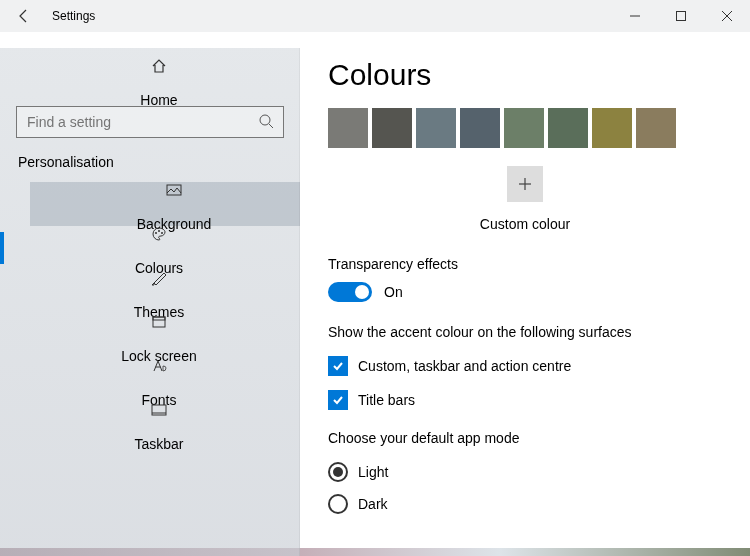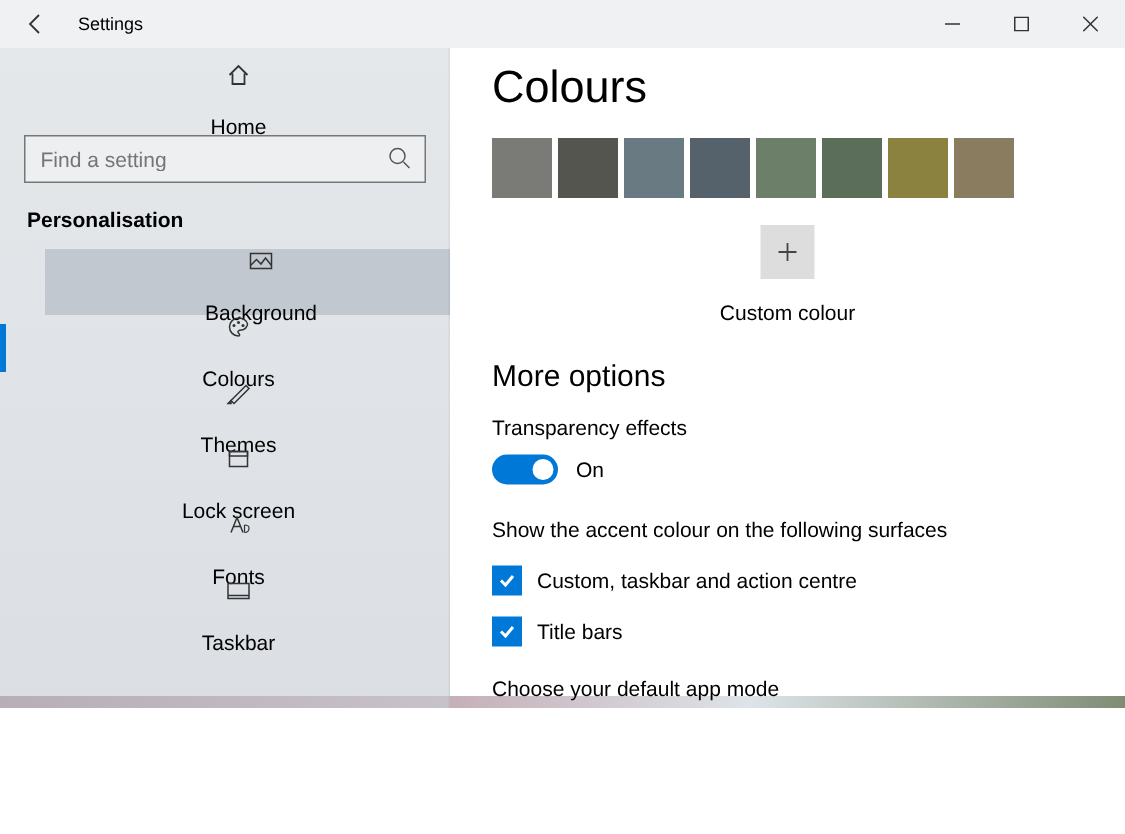--- a/index.html
+++ b/index.html
@@ -1,32 +1,32 @@
 <!DOCTYPE html>
 <html><head>
 <meta charset="utf-8">
 <style>
   * { box-sizing: border-box; margin: 0; padding: 0; }
   body { font-family: "Segoe UI", sans-serif; font-size: 14px; color: #000; background: #fff; overflow: hidden; width: 750px; height: 556px; }
-  .window { display: flex; flex-direction: column; width: 750px; height: 472px; position: relative; }
+  .window { display: flex; flex-direction: column; width: 750px; height: 556px; position: relative; gap: 16px; }
   .titlebar { height: 32px; display: flex; align-items: center; position: relative; background: rgba(230,232,234,0.6); }
   .titlebar .back { width: 48px; display:flex; align-items:center; justify-content:center; height:32px; }
   .titlebar .title { font-size: 12px; padding-left: 4px; }
   .winctrls { position:absolute; right:0; top:0; display:flex; }
   .winctrls div { width:46px; height:32px; display:flex; align-items:center; justify-content:center; }
   .body { display:flex; flex:1; overflow:hidden; }
   .sidebar { width: 300px; background: linear-gradient(to bottom, rgba(220,224,228,0.75), rgba(200,205,212,0.65)); display:flex; flex-direction:column; padding-top:6px; position:relative; }
   .sidebar::after { content:""; position:absolute; right:0; top:0; bottom:0; width:1px; background:rgba(0,0,0,0.05);}
   .home-row, .nav-item { display:flex; align-items:center; height:44px; padding-left:18px; gap:18px; font-size:14px; cursor:default;flex-direction:column; }
   .home-row { margin-top:4px; }
   .search-wrap { padding: 4px 16px 10px 16px; }
   .search { width:100%; height:32px; border:1px solid #777; background:rgba(255,255,255,0.35); padding:0 32px 0 10px; font-size:14px; position:relative; }
   .search-box { position:relative; }
   .search-box .sicon { position:absolute; right:10px; top:7px; color:#444; }
-  .cat-label { font-weight:700; padding: 6px 18px 12px 18px; font-size:14px; }
+  .cat-label { font-weight:400; padding: 6px 18px 12px 18px; font-size:14px; }
   .nav-item .icon { width:18px; display:flex; justify-content:center; color:#222; }
   .nav-item.selected { background: rgba(180,188,196,0.7); margin-left: 30px; }
   .nav-item.active { position:relative; }
   .nav-item.active::before { content:""; position:absolute; left:0; top:6px; bottom:6px; width:4px; background:#0078d7; }
   .main { flex:1; padding: 10px 28px 0 28px; overflow-y:auto; }
   h1 { font-weight:300; font-size:30px; margin-bottom:16px; }
   .swatches { display:flex; gap:4px; margin-bottom:18px; }
   .swatch { width:40px; height:40px; }
   .custom-row { display:flex; align-items:center; gap:14px; margin-bottom:24px;flex-direction:column; }
   .custom-btn { width:36px; height:36px; background:#ddd; display:flex; align-items:center; justify-content:center; font-size:18px; color:#333; }
@@ -172,21 +172,20 @@
       <div class="custom-row">
         <div class="custom-btn">
           <svg width="14" height="14" viewBox="0 0 14 14">
               <line x1="7" y1="1" x2="7" y2="13" stroke="#444" stroke-width="1.2"></line>
               <line x1="1" y1="7" x2="13" y2="7" stroke="#444" stroke-width="1.2"></line>
             </svg>
         </div>
         <span>Custom colour</span>
       </div>
 
-      <h2>More options</h2>
 
       <div class="field-label">Transparency effects</div>
       <div class="toggle-row">
         <div class="toggle"></div>
         <span>On</span>
       </div>
 
       <div class="field-label">Show the accent colour on the following surfaces</div>
       <div class="section-gap"></div>
       <div class="check-row">

